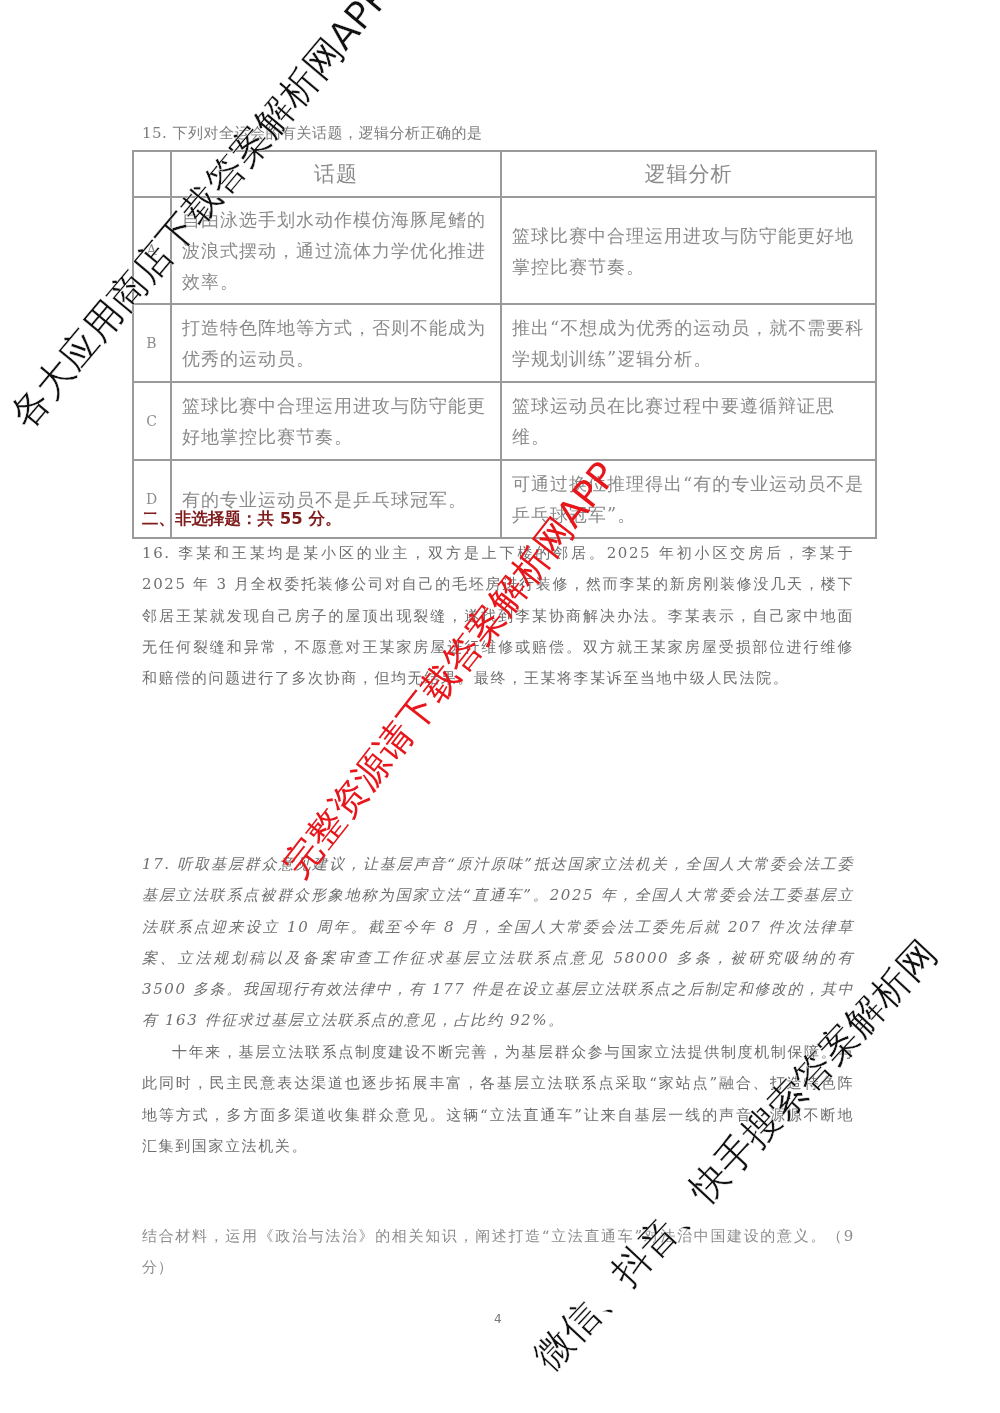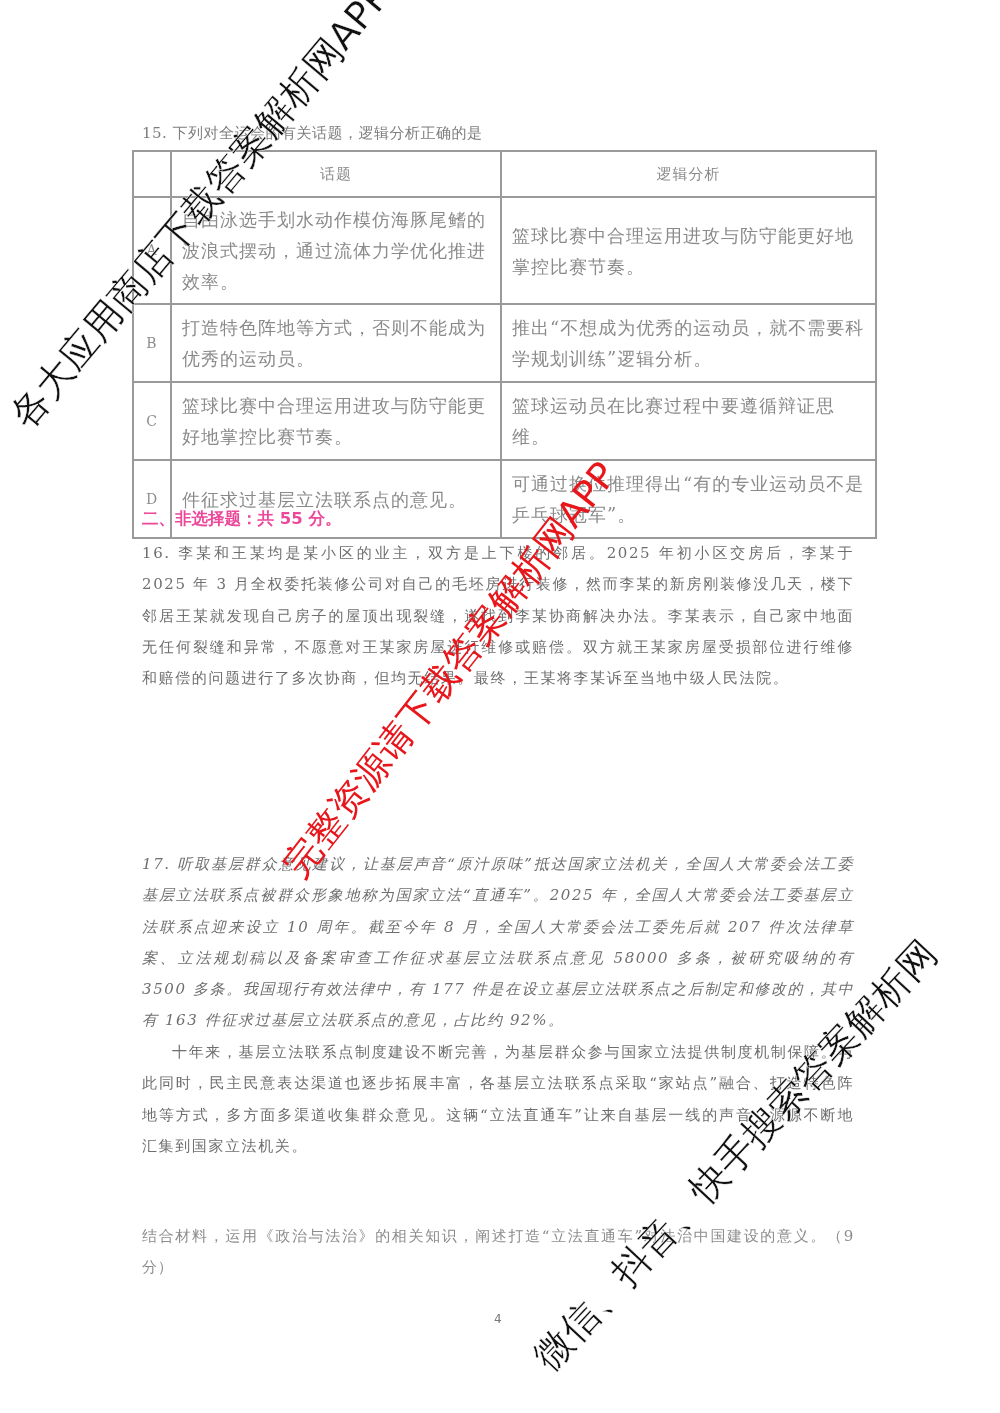--- a/index.html
+++ b/index.html
@@ -16,28 +16,28 @@
   }
   table.opts {
     position: absolute; left: 132px; top: 150px; width: 743px;
     border-collapse: collapse; table-layout: fixed;
   }
   table.opts td, table.opts th {
     border: 2px solid #9a9a9a; color: #8a8a8a; font-weight: normal;
     font-size: 18px; line-height: 31px; padding: 6px 10px; vertical-align: middle;
     letter-spacing: 1px;
   }
-  table.opts th { height: 32px; text-align: center; font-size: 15px; }
+  table.opts th { height: 32px; text-align: center; font-size: 21px; }
   table.opts td.label { text-align: center; padding: 0; font-size: 14px; color: #8d8d8d; }
   table.opts tr.row td { height: 64px; }
   col.c0 { width: 38px; } col.c1 { width: 330px; } col.c2 { width: 375px; }
 
   .section-title {
     position: absolute; left: 142px; top: 508px; font-size: 16.5px; font-weight: bold;
-    color: #ec4899; font-family: "DejaVu Sans", "Liberation Sans", sans-serif;
+    color: #7f1d1d; font-family: "DejaVu Sans", "Liberation Sans", sans-serif;
   }
   .para {
     position: absolute; left: 142px; width: 712px; font-size: 15px; line-height: 31.3px;
     color: #6e6e6e; text-align: justify; letter-spacing: 1.6px;
     font-family: "DejaVu Serif", "Liberation Serif", serif;
   }
   .para.ask { color: #8c8c8c; letter-spacing: 0.8px; }
   .indent { text-indent: 2em; }
 
   .page-number {
@@ -82,21 +82,21 @@
       <td>打造特色阵地等方式，否则不能成为优秀的运动员。</td>
       <td>推出“不想成为优秀的运动员，就不需要科学规划训练”逻辑分析。</td>
     </tr>
     <tr class="row">
       <td class="label">C</td>
       <td>篮球比赛中合理运用进攻与防守能更好地掌控比赛节奏。</td>
       <td>篮球运动员在比赛过程中要遵循辩证思维。</td>
     </tr>
     <tr class="row">
       <td class="label">D</td>
-      <td>件征求过基层立法联系点的意见。</td>
+      <td>有的专业运动员不是乒乓球冠军。</td>
       <td>可通过换位推理得出“有的专业运动员不是乒乓球冠军”。</td>
     </tr>
   </tbody>
     </table>
 
   <div class="section-title">二、非选择题：共 55 分。</div>
 
   <div class="para" style="top:538px;">16. 李某和王某均是某小区的业主，双方是上下楼的邻居。2025 年初小区交房后，李某于 2025 年 3 月全权委托装修公司对自己的毛坯房进行装修，然而李某的新房刚装修没几天，楼下邻居王某就发现自己房子的屋顶出现裂缝，遂找到李某协商解决办法。李某表示，自己家中地面无任何裂缝和异常，不愿意对王某家房屋进行维修或赔偿。双方就王某家房屋受损部位进行维修和赔偿的问题进行了多次协商，但均无结果。最终，王某将李某诉至当地中级人民法院。</div>
 
   <div class="para" style="top:849px;font-style:italic;">17. 听取基层群众意见建议，让基层声音“原汁原味”抵达国家立法机关，全国人大常委会法工委基层立法联系点被群众形象地称为国家立法“直通车”。2025 年，全国人大常委会法工委基层立法联系点迎来设立 10 周年。截至今年 8 月，全国人大常委会法工委先后就 207 件次法律草案、立法规划稿以及备案审查工作征求基层立法联系点意见 58000 多条，被研究吸纳的有 3500 多条。我国现行有效法律中，有 177 件是在设立基层立法联系点之后制定和修改的，其中有 163 件征求过基层立法联系点的意见，占比约 92%。</div>

